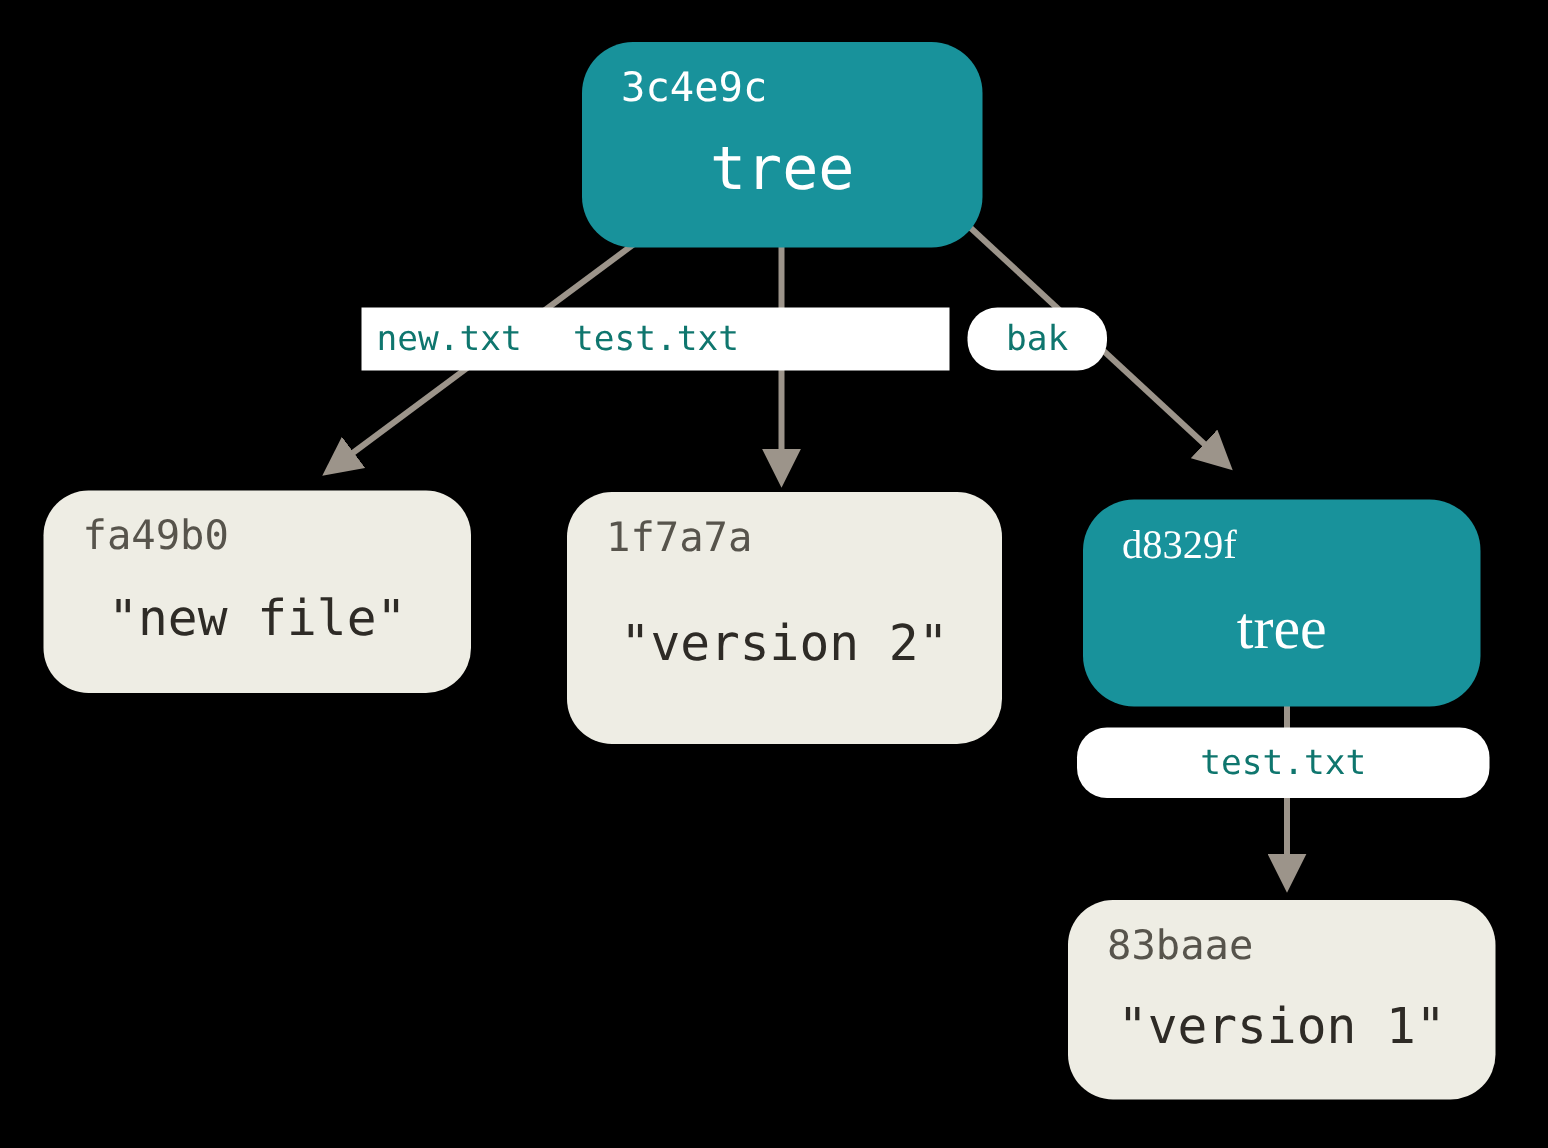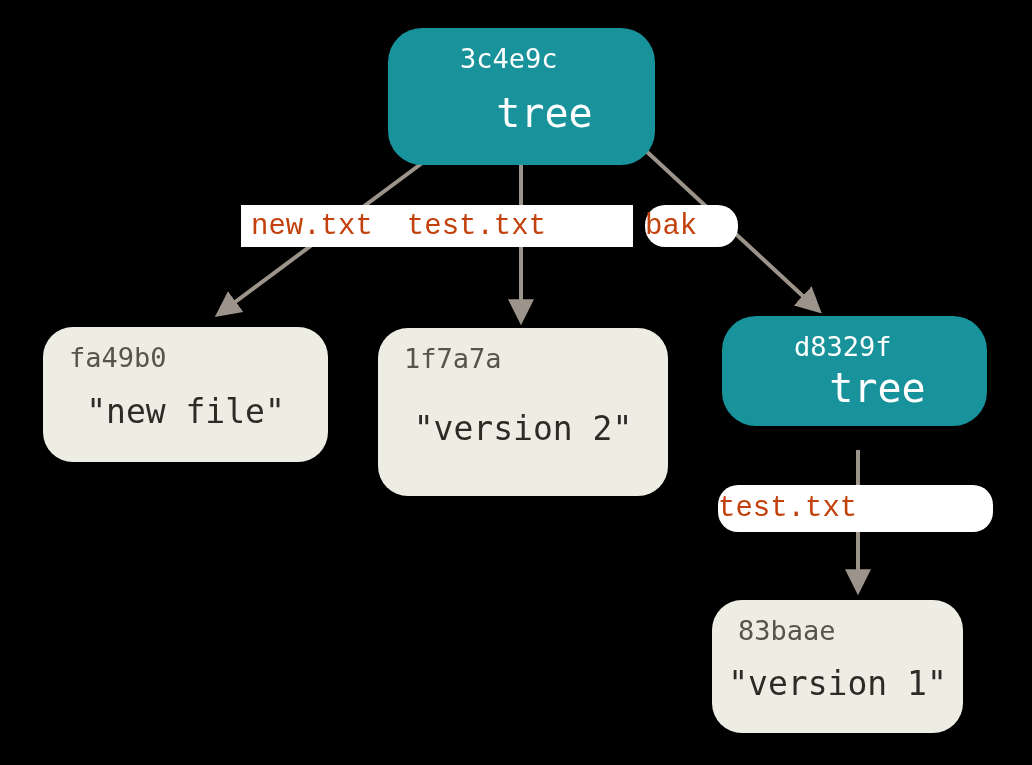--- a/index.html
+++ b/index.html
@@ -14,21 +14,20 @@
   .node{
     position:absolute;
     z-index:3;
     display:flex;flex-direction:column;
     box-sizing:border-box;
   }
   .node.tree{
     background:#18929B;
     border-radius:34px;
     color:#fff;
-    padding-left:46px;
   }
   .node.blob{
     background:#EEEDE4;
     border-radius:30px;
     color:#2E2B26;
   }
   .node .hash{
     font-size:27px;
     line-height:1.25;
     padding:14px 0 0 26px;
@@ -39,27 +38,26 @@
     flex:1;
     display:flex;align-items:center;justify-content:center;
     padding-bottom:14px;
   }
   .node.tree .label{font-size:40px;}
   .node.blob .label{font-size:33px;}
   .edge-label{
     position:absolute;
     z-index:2;
     background:#FFFFFF;
-    color:#c2410c;
-    font-size:29px;
+    color:#0f766e;
+    font-size:23px;
     display:flex;align-items:center;
     box-sizing:border-box;
-    font-family:Liberation Mono, monospace;
   }
-  .edge-label.centered{border-radius:20px;}
+  .edge-label.centered{justify-content:center;border-radius:20px;}
   .edge-label .gap{display:inline-block;width:34px;}
 </style>
 </head>
 <body>
 
 <div class="canvas">
 
   <svg class="arrows" width="1032" height="765">
     <defs>
       <marker id="ah" viewBox="0 0 10 10" refX="8" refY="5" markerWidth="6.5" markerHeight="6.5" orient="auto-start-reverse">
@@ -84,33 +82,33 @@
 
   <div class="edge-label centered" style="left:718px;top:485px;width:275px;height:47px;">
     <span>test.txt</span>
   </div>
 
   <div class="node tree" style="left:388px;top:28px;width:267px;height:137px;">
     <div class="hash">3c4e9c</div>
     <div class="label">tree</div>
   </div>
 
-  <div class="node blob" style="left:43px;top:327px;width:285px;height:135px;">
+  <div class="node blob" style="left:29px;top:327px;width:285px;height:135px;">
     <div class="hash">fa49b0</div>
     <div class="label">"new file"</div>
   </div>
 
   <div class="node blob" style="left:378px;top:328px;width:290px;height:168px;">
     <div class="hash">1f7a7a</div>
     <div class="label">"version 2"</div>
   </div>
 
-  <div class="node tree" style="left:722px;top:316px;width:265px;height:110px;">
+  <div class="node tree" style="left:722px;top:333px;width:265px;height:138px;font-family:Liberation Serif, serif;">
     <div class="hash">d8329f</div>
     <div class="label">tree</div>
   </div>
 
-  <div class="node blob" style="left:712px;top:600px;width:251px;height:133px;">
+  <div class="node blob" style="left:712px;top:600px;width:285px;height:133px;">
     <div class="hash">83baae</div>
     <div class="label">"version 1"</div>
   </div>
 
 </div>
 
 </body></html>

